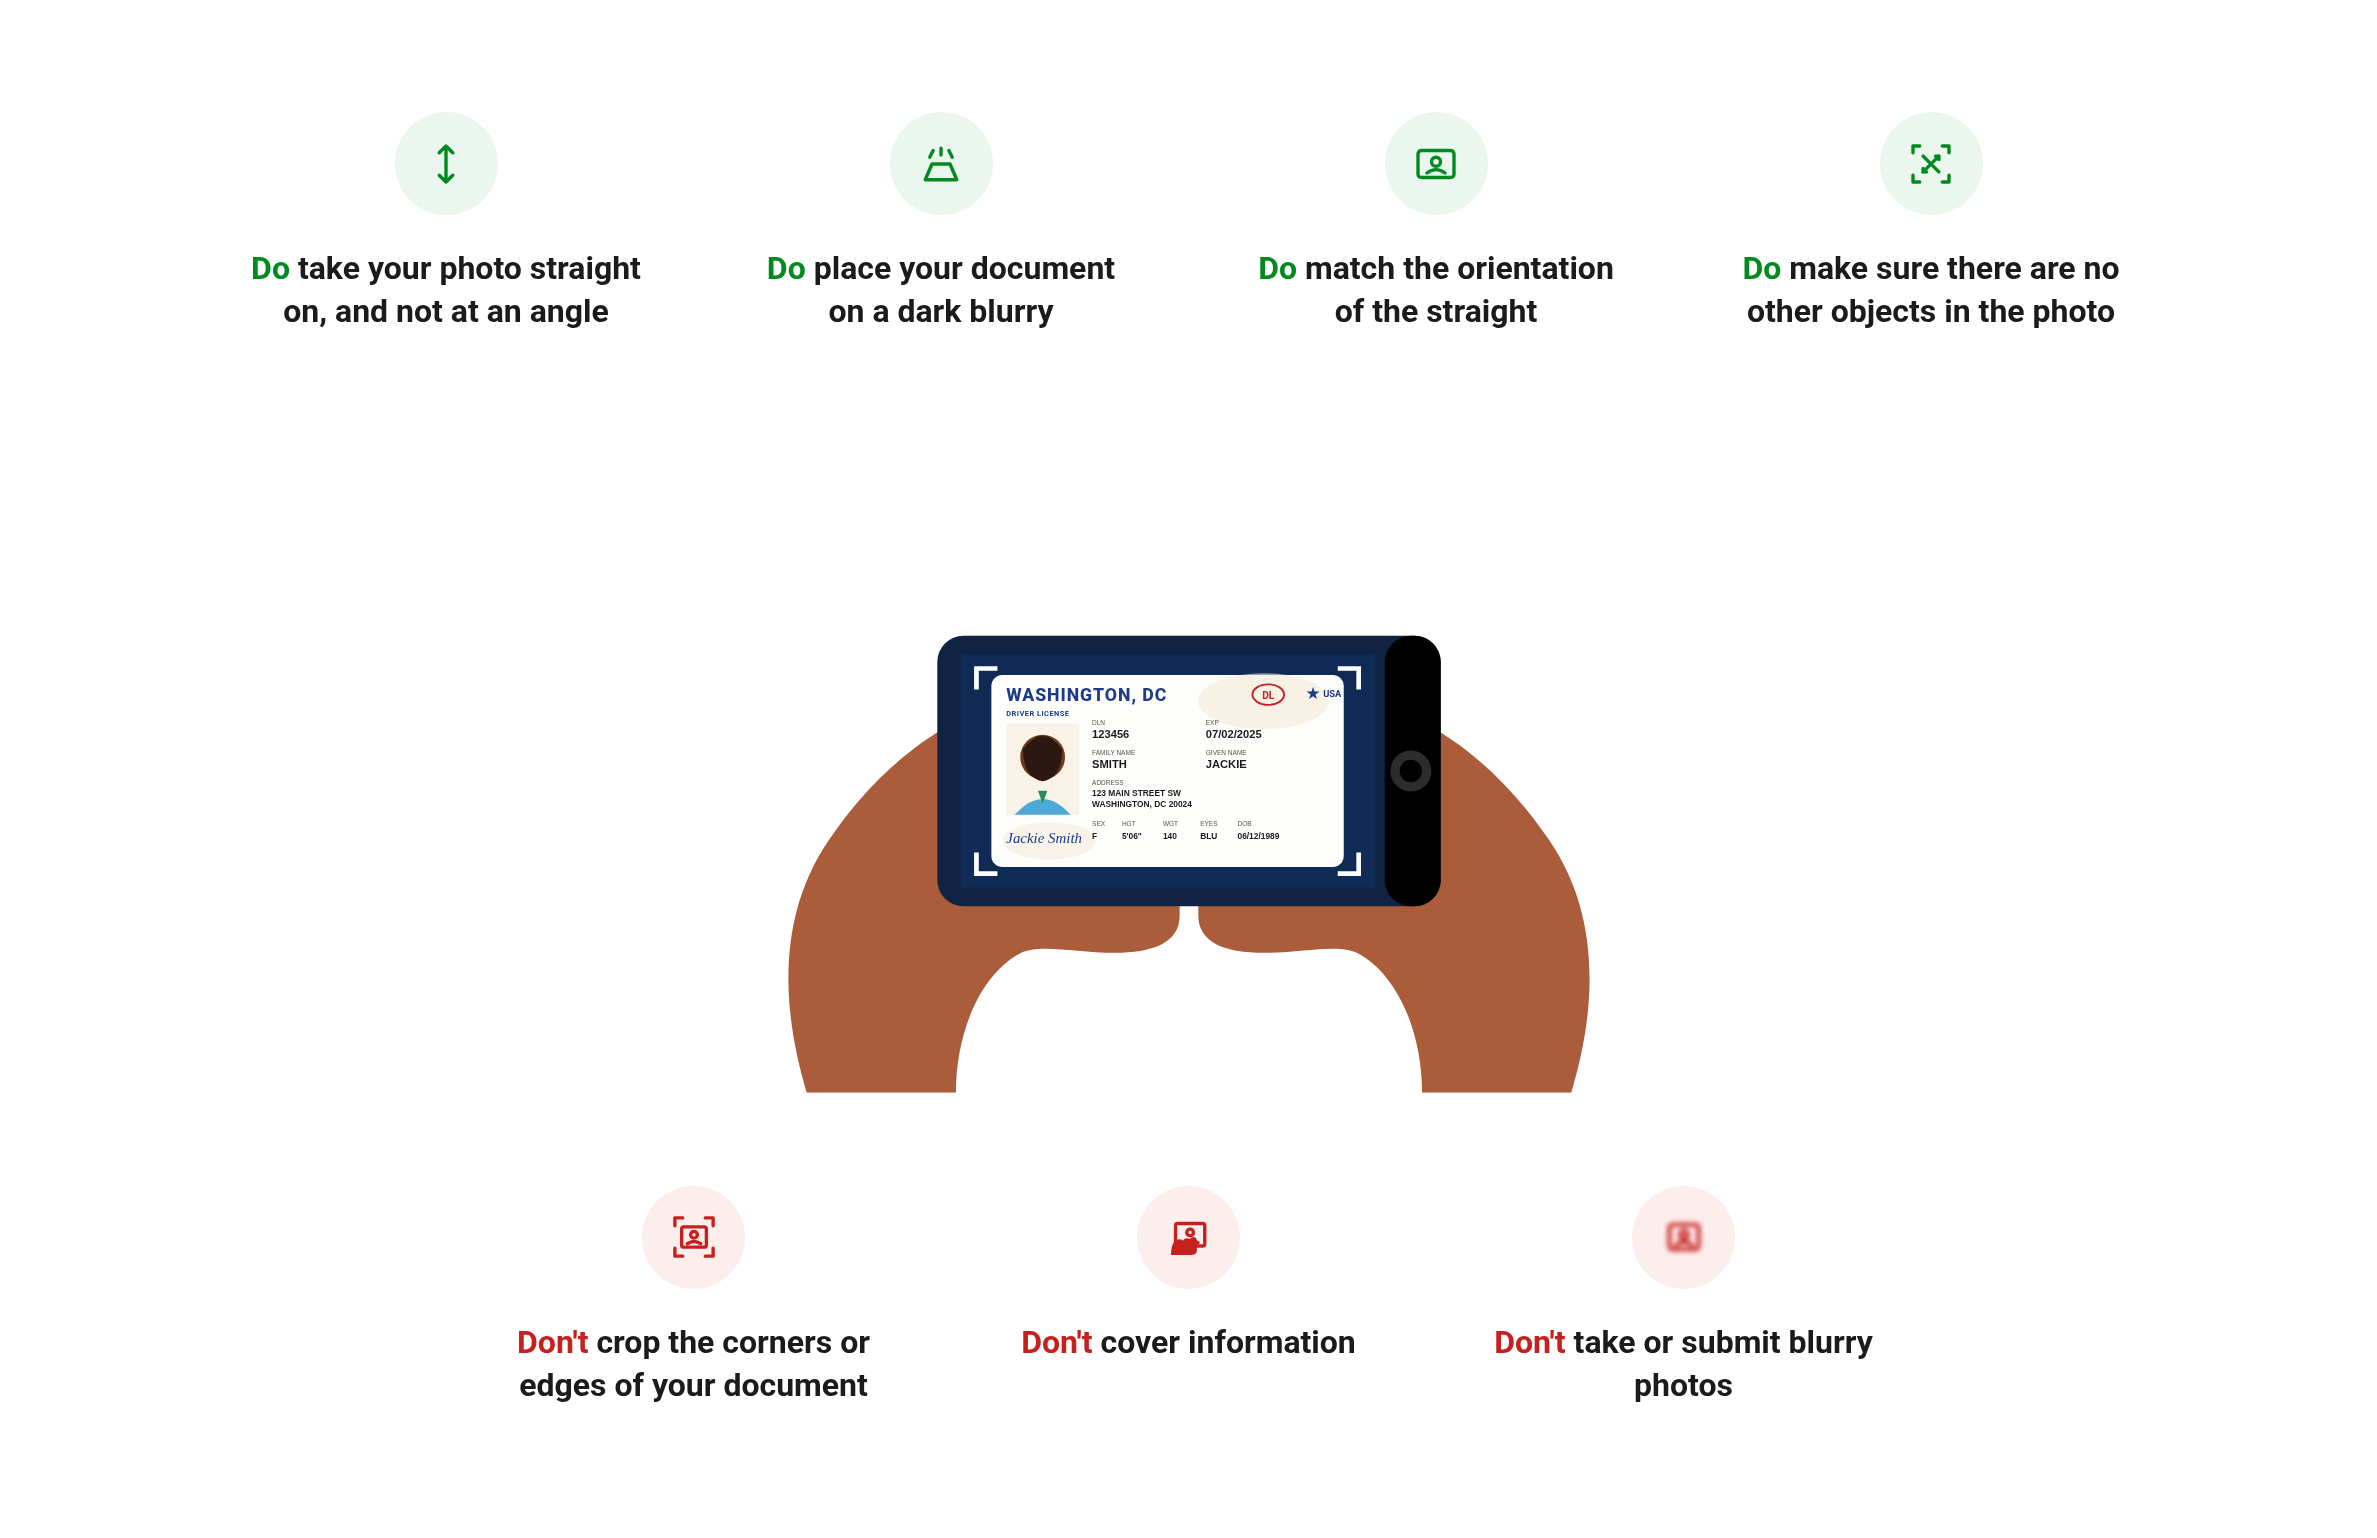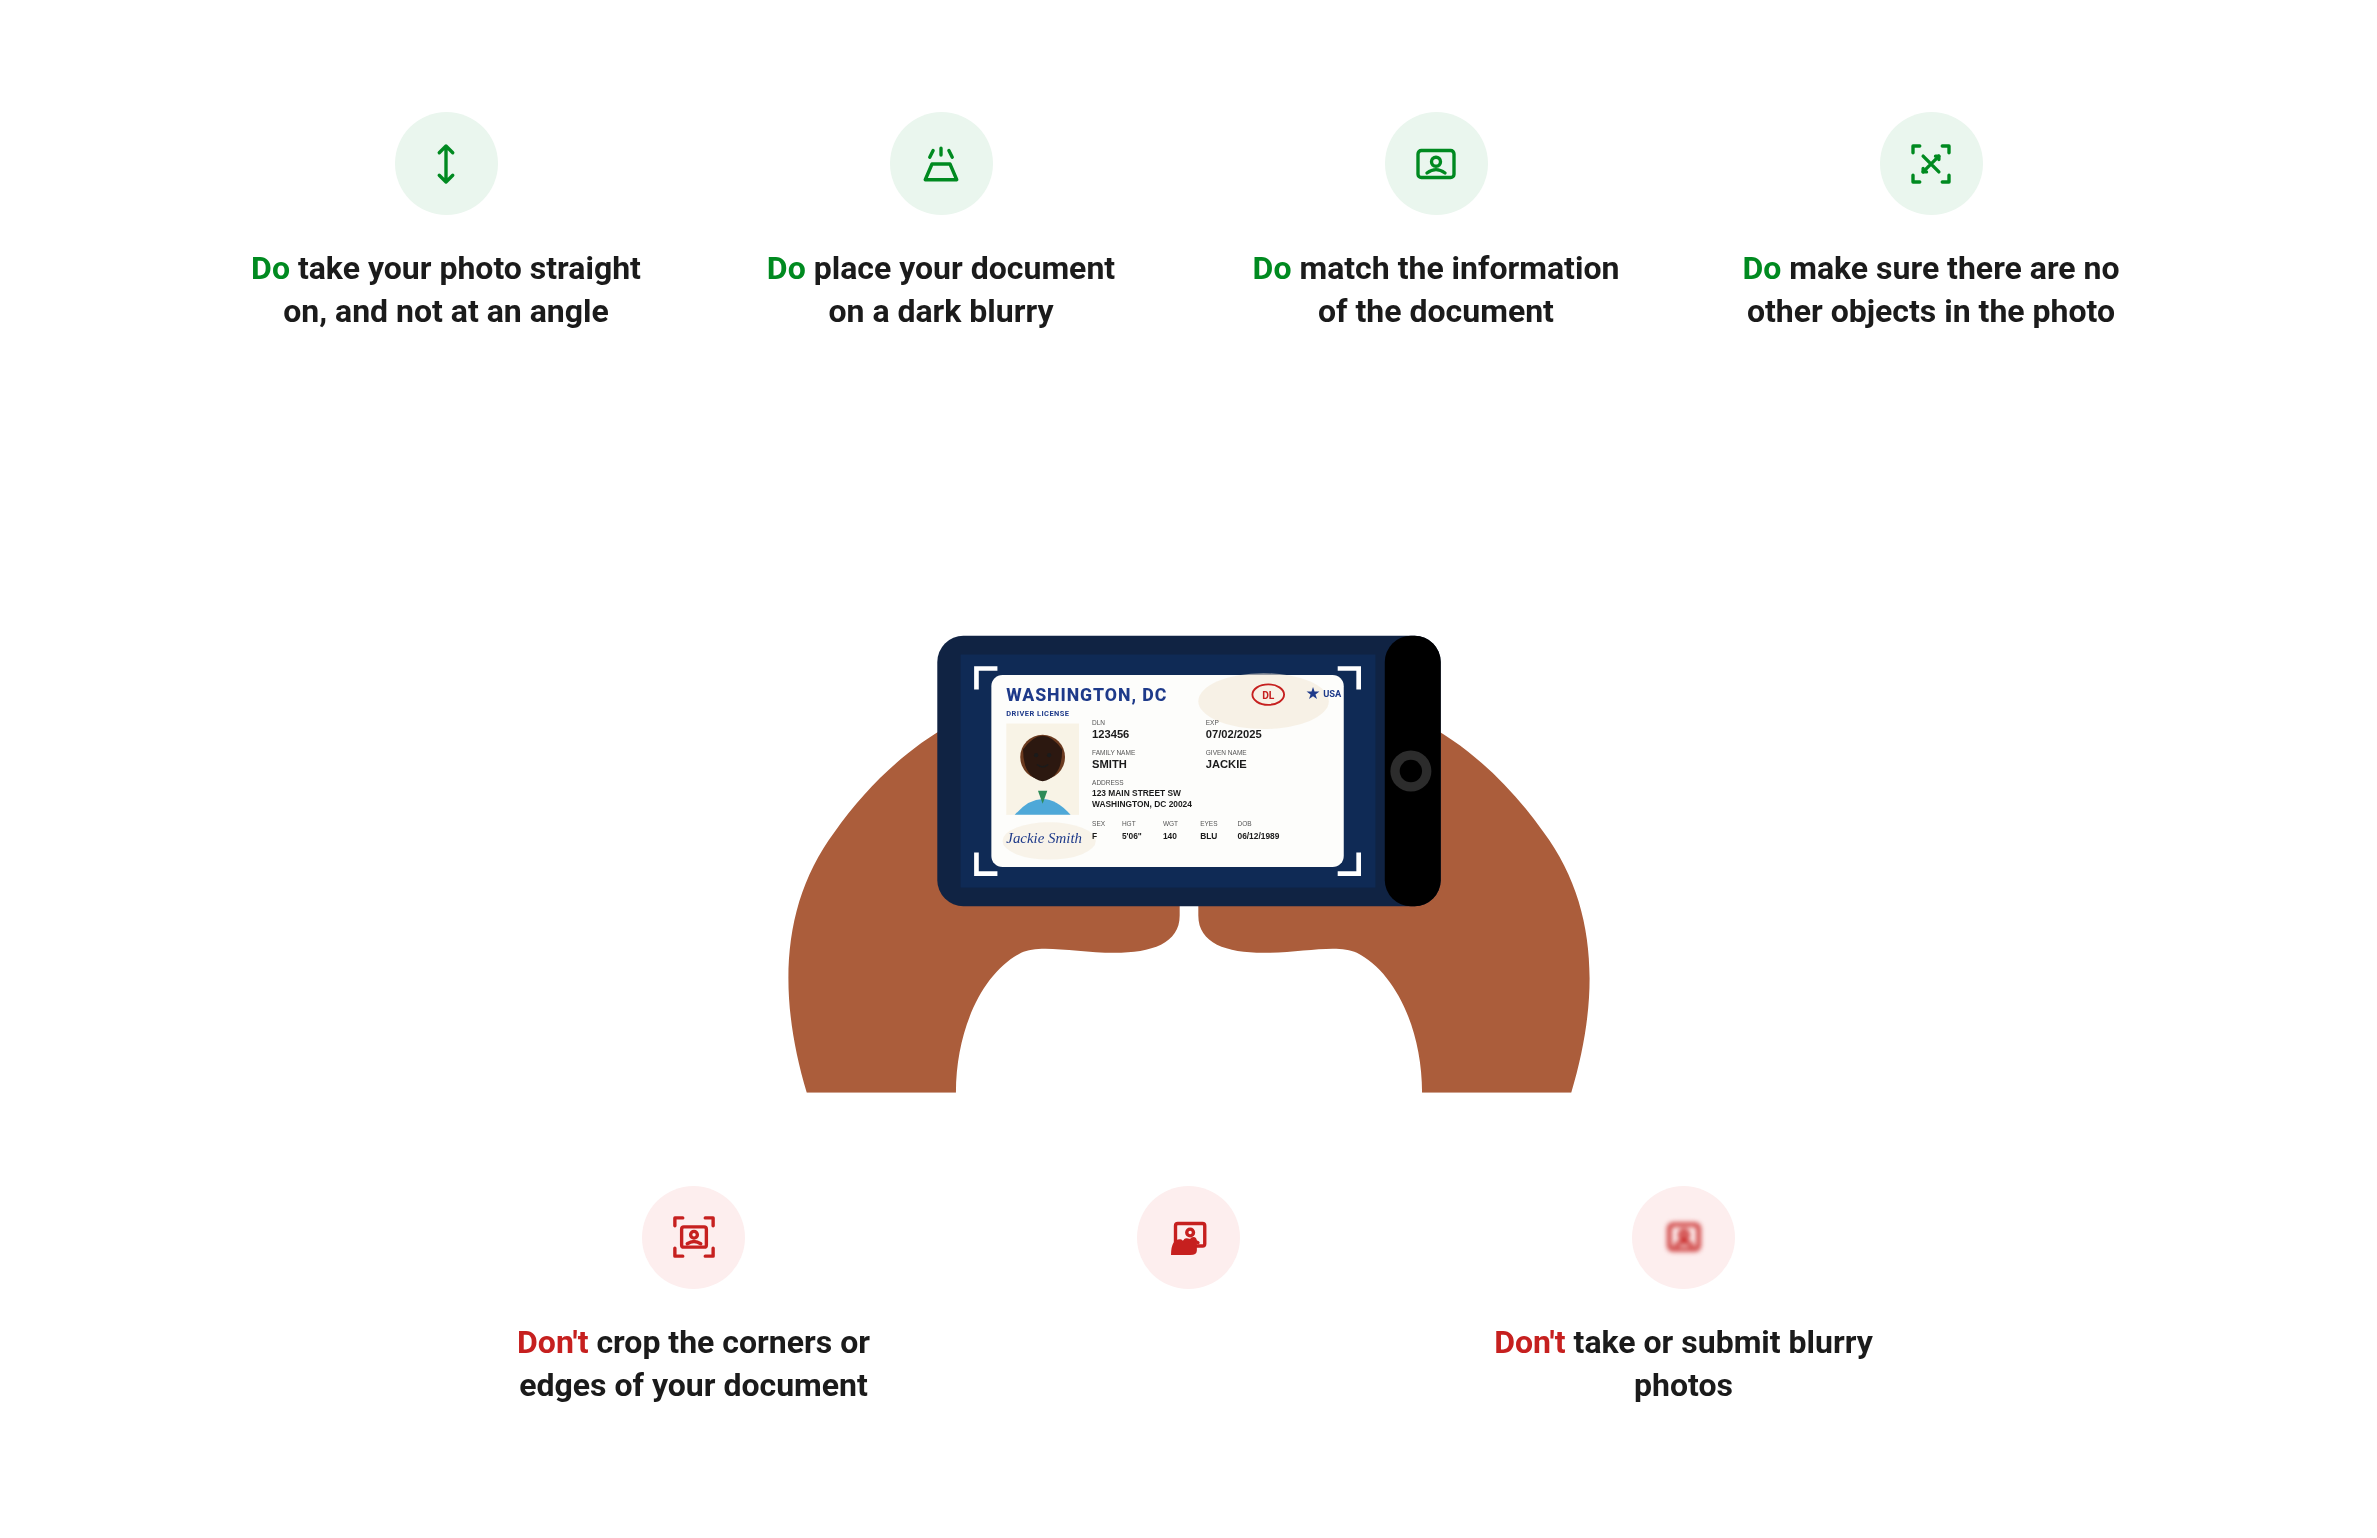--- a/index.html
+++ b/index.html
@@ -74,21 +74,21 @@
   </div>
 
   <div class="tip do">
     <div class="icon-disc">
       <svg viewBox="0 0 48 48" fill="none" stroke-width="3" stroke-linecap="round" stroke-linejoin="round">
         <rect x="8" y="12" width="32" height="24" rx="3"></rect>
         <circle cx="24" cy="22" r="4"></circle>
         <path d="M16 32 q8 -6 16 0"></path>
       </svg>
     </div>
-    <p><span class="kw">Do</span><span> match the information of the document</span></p>
+    <p><span class="kw">Do</span><span> match the orientation of the straight</span></p>
   </div>
 
   <div class="tip do">
     <div class="icon-disc">
       <svg viewBox="0 0 48 48" fill="none" stroke-width="3" stroke-linecap="round" stroke-linejoin="round">
         <path d="M8 14 v-6 h6 M40 14 v-6 h-6 M8 34 v6 h6 M40 34 v6 h-6"></path>
         <path d="M17 31 l14 -14 M31 31 l-14 -14"></path>
         <path d="M28 17 l3 0 l0 3 M20 31 l-3 0 l0 -3"></path>
       </svg>
     </div>
@@ -205,20 +205,21 @@
 
   <div class="tip dont">
     <div class="icon-disc">
       <svg viewBox="0 0 48 48" stroke-width="3" stroke-linecap="round" stroke-linejoin="round">
         <rect x="12" y="12" width="26" height="20" rx="2"></rect>
         <circle cx="25" cy="20" r="3"></circle>
         <path d="M18 29 q7 -4 14 0"></path>
         <path fill="var(--dont-red)" stroke="none" d="M8 40 q0 -14 8 -14 q3 0 3 4 l0 -2 q0 -3 3 -3 q3 0 3 3 l0 -1 q0 -3 3 -3 q3 0 3 4 l0 8 q0 4 -6 4 z"></path>
       </svg>
     </div>
+    <p><span class="kw">Don't</span><span> cover information</span></p>
   </div>
 
   <div class="tip dont blur">
     <div class="icon-disc">
       <svg viewBox="0 0 48 48" stroke-width="3.5" stroke-linecap="round" stroke-linejoin="round">
         <rect x="11" y="13" width="26" height="22" rx="3"></rect>
         <circle cx="24" cy="22" r="3.5"></circle>
         <path d="M17 31 q7 -5 14 0"></path>
       </svg>
     </div>

